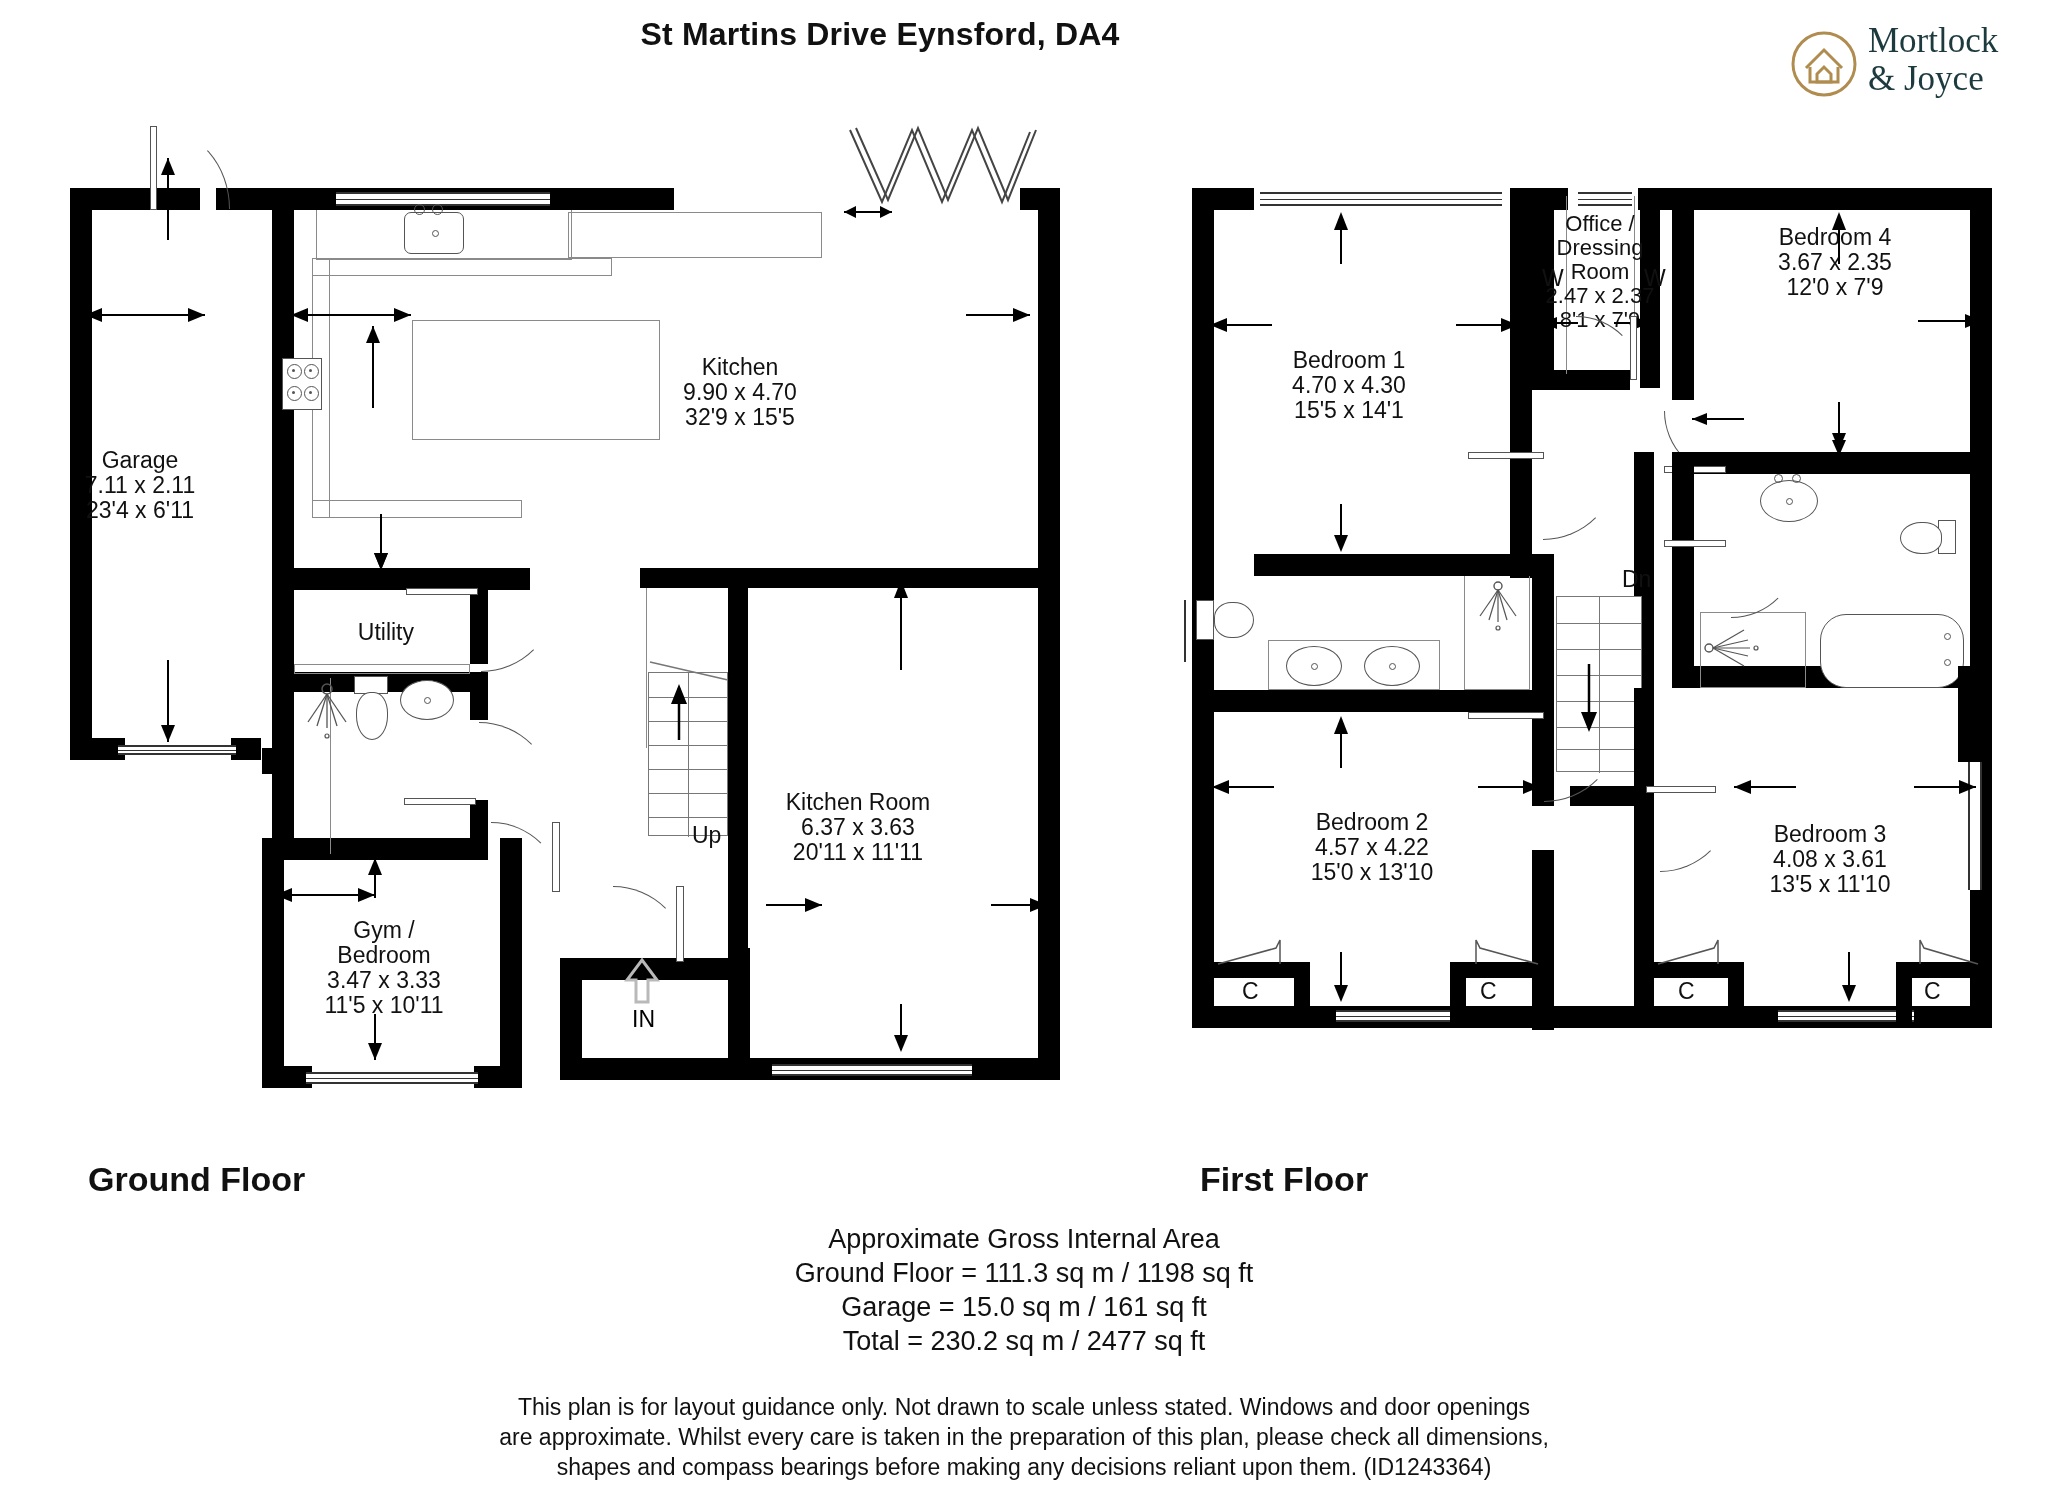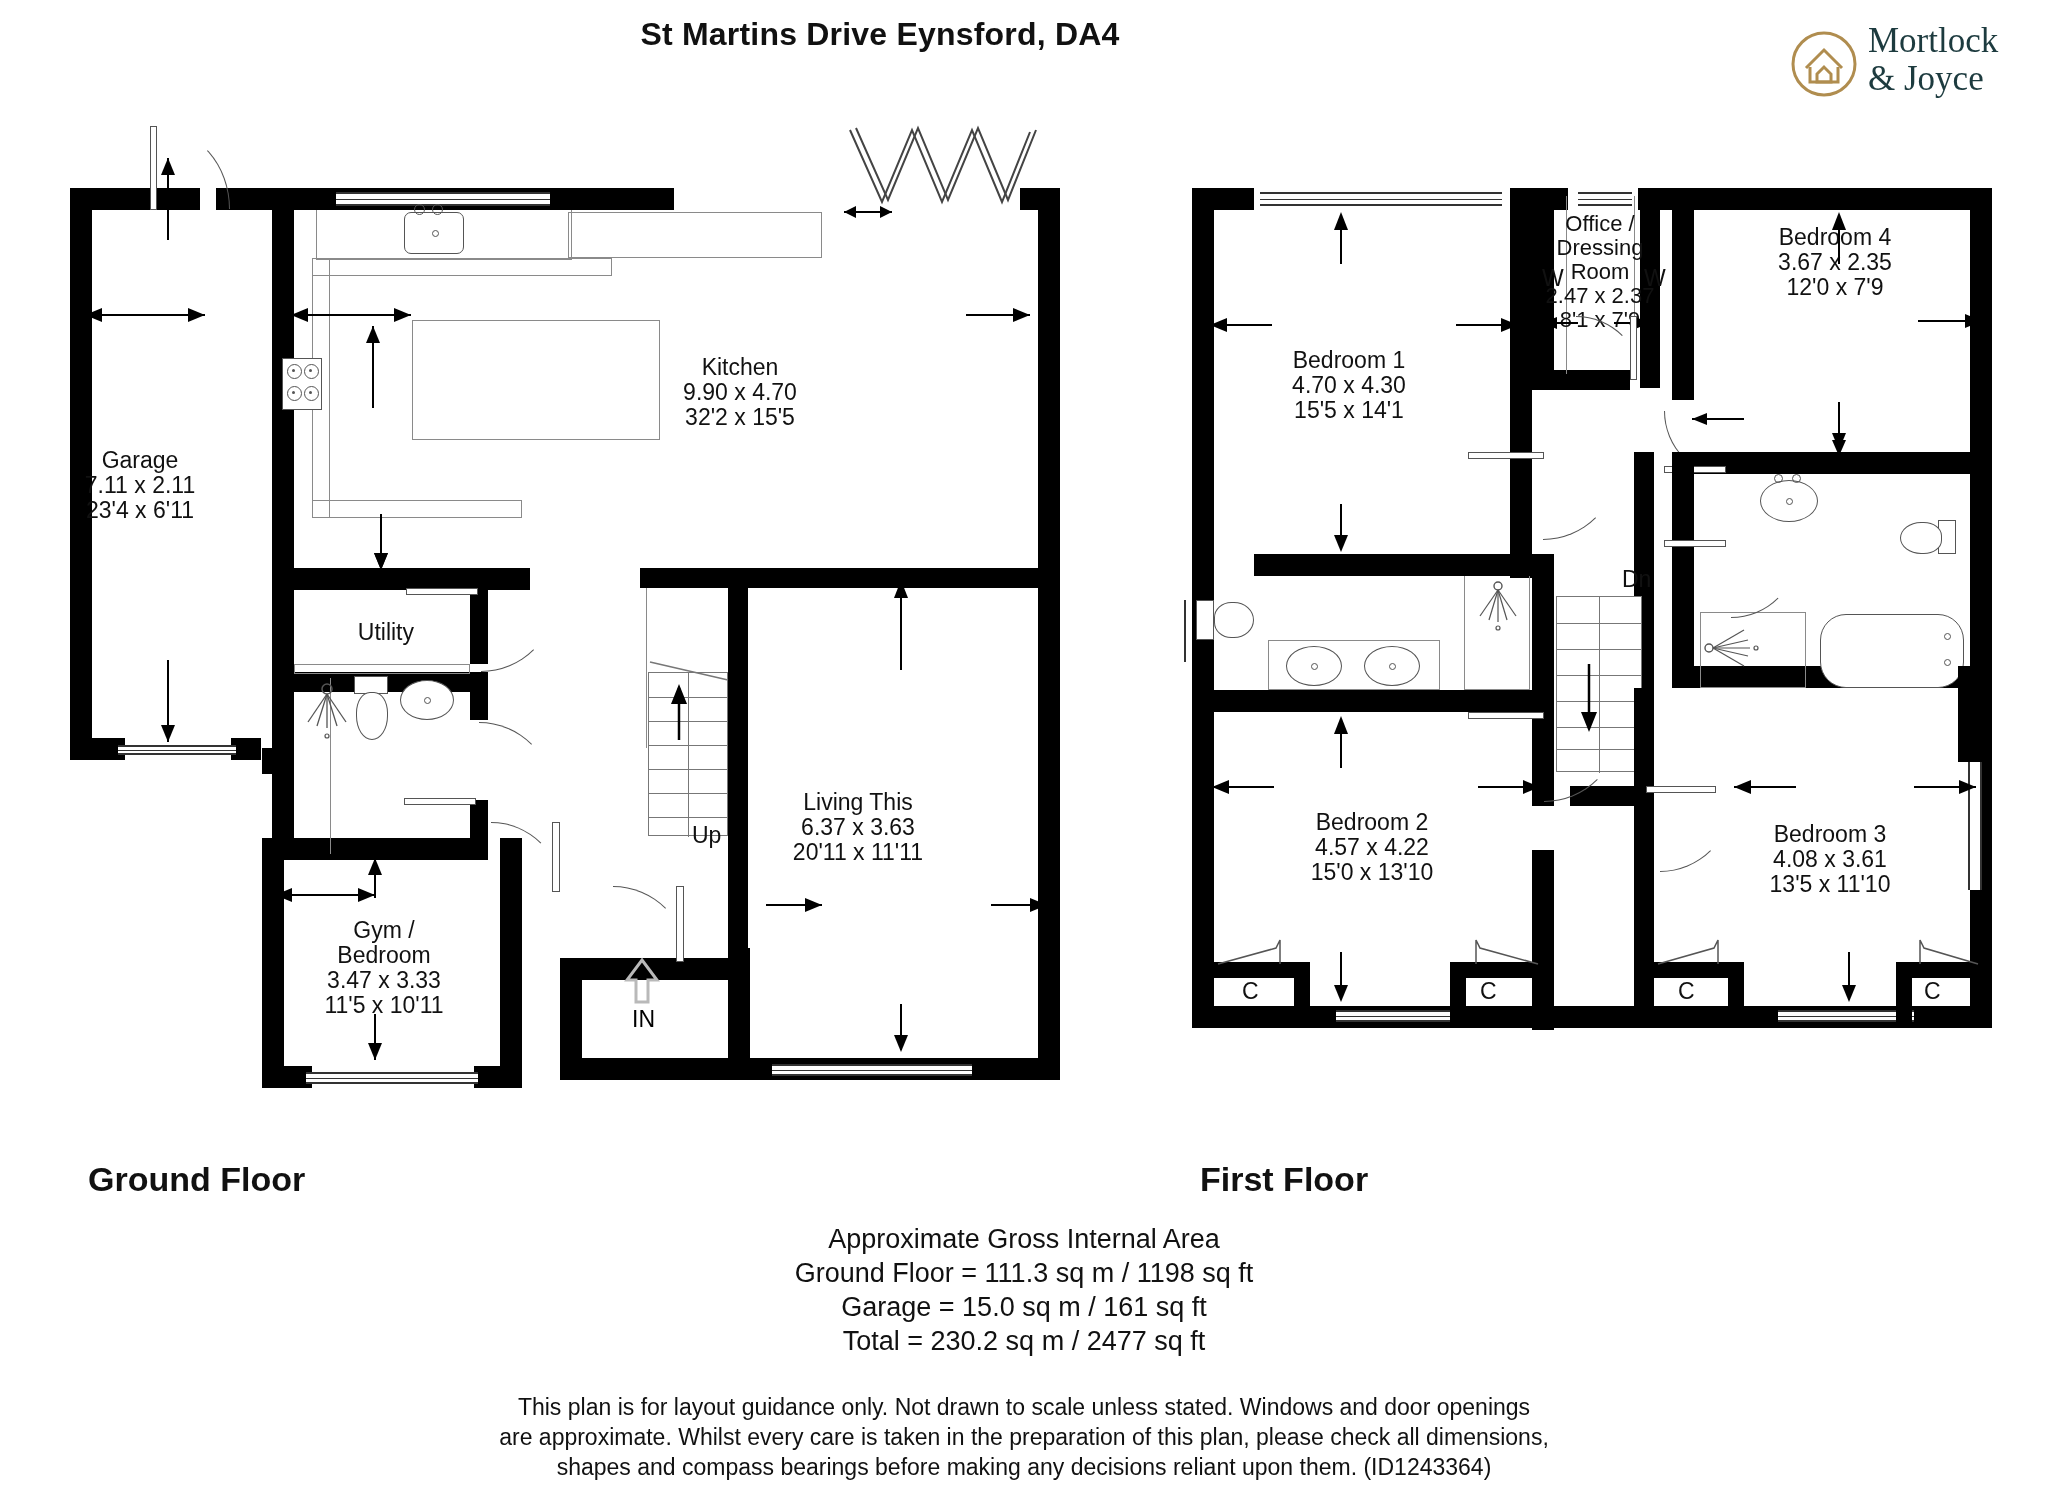--- a/index.html
+++ b/index.html
@@ -141,21 +141,21 @@
         <b style="left:21px;top:5px;"></b>
       <b style="left:4px;top:27px;"></b>
         <b style="left:21px;top:27px;"></b>
     </div>
 
     <div class="thin" style="left:412px;top:320px;width:248px;height:120px;"></div>
 
     <div class="lbl" style="left:620px;top:355px;width:240px;">
       <div>Kitchen</div>
       <div>9.90 x 4.70</div>
-      <div>32'2 x 15'5</div>
+      <div>32'9 x 15'5</div>
     </div>
     <svg class="dimarrow" style="left:360px;top:308px;width:26px;height:110px;">
       <line x1="13" y1="100" x2="13" y2="18" stroke="#000" stroke-width="2"></line>
         <polygon points="13,18 6,35 20,35" fill="#000"></polygon>
     </svg>
     <svg class="dimarrow" style="left:286px;top:300px;width:130px;height:30px;">
       <line x1="5" y1="15" x2="125" y2="15" stroke="#000" stroke-width="2"></line>
       <polygon points="5,15 22,8 22,22" fill="#000"></polygon>
         <polygon points="125,15 108,8 108,22" fill="#000"></polygon>
     </svg>
@@ -267,21 +267,21 @@
     <div class="w" style="left:640px;top:568px;width:20px;height:20px;"></div>
     <div class="w" style="left:748px;top:568px;width:312px;height:20px;"></div>
     <div class="w" style="left:1038px;top:568px;width:22px;height:512px;"></div>
     <div class="w" style="left:748px;top:1058px;width:312px;height:22px;"></div>
     <div class="win" style="left:772px;top:1064px;width:200px;height:12px;"></div>
     <div class="w" style="left:728px;top:948px;width:22px;height:132px;"></div>
     <div class="w" style="left:560px;top:958px;width:190px;height:22px;"></div>
     <div class="w" style="left:560px;top:958px;width:22px;height:122px;"></div>
     <div class="w" style="left:560px;top:1058px;width:190px;height:22px;"></div>
     <div class="lbl" style="left:718px;top:790px;width:280px;">
-      <div>Living This</div>
+      <div>Kitchen Room</div>
       <div>6.37 x 3.63</div>
       <div>20'11 x 11'11</div>
     </div>
     <svg class="dimarrow" style="left:888px;top:570px;width:26px;height:110px;">
       <line x1="13" y1="100" x2="13" y2="12" stroke="#000" stroke-width="2"></line>
         <polygon points="13,10 6,28 20,28" fill="#000"></polygon>
     </svg>
     <svg class="dimarrow" style="left:760px;top:890px;width:70px;height:30px;">
       <line x1="62" y1="15" x2="6" y2="15" stroke="#000" stroke-width="2"></line>
         <polygon points="62,15 45,8 45,22" fill="#000"></polygon>

